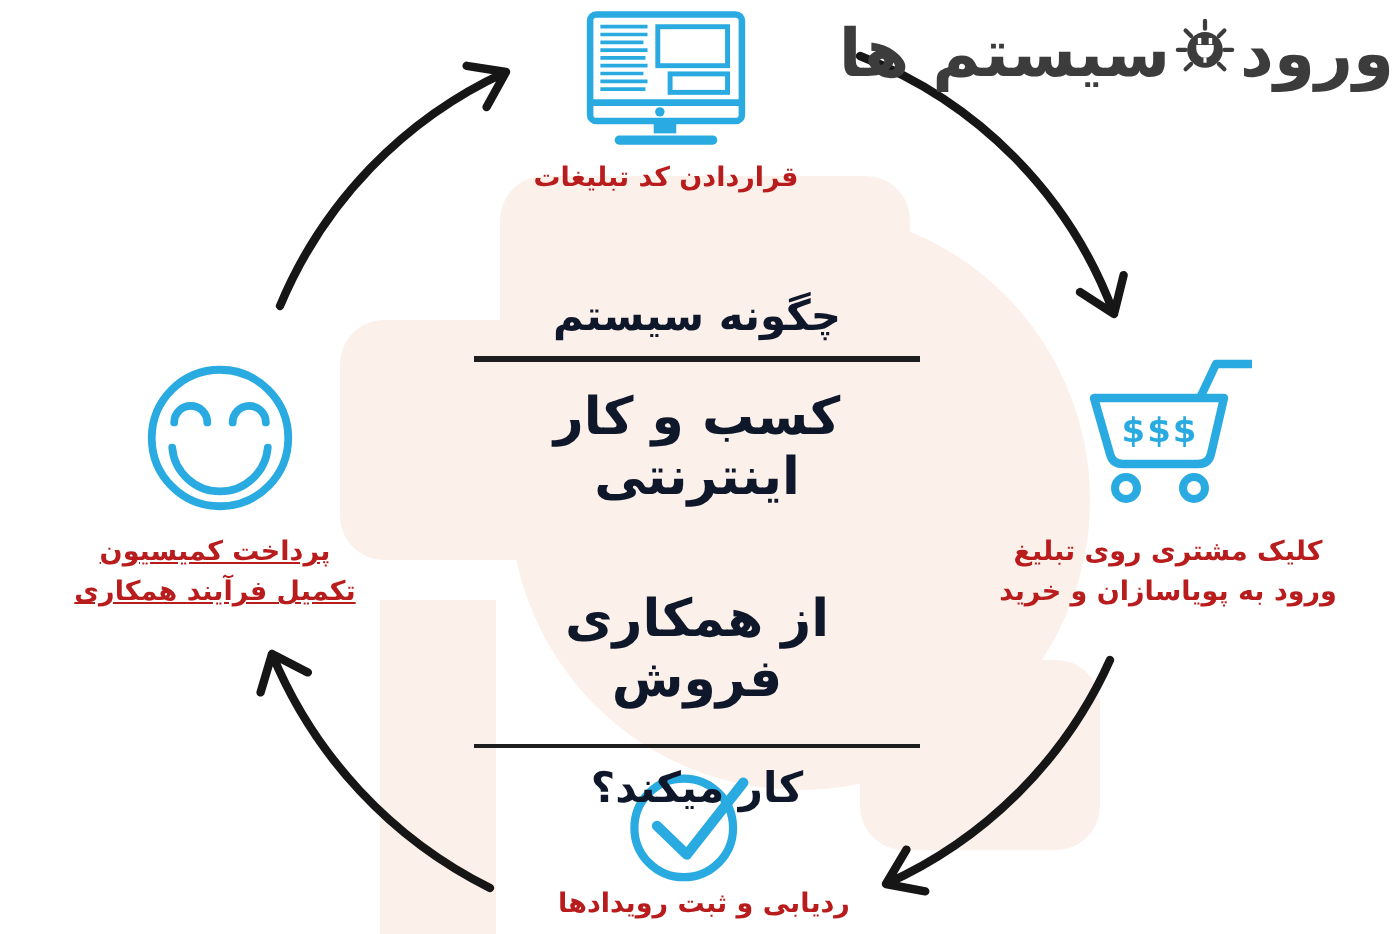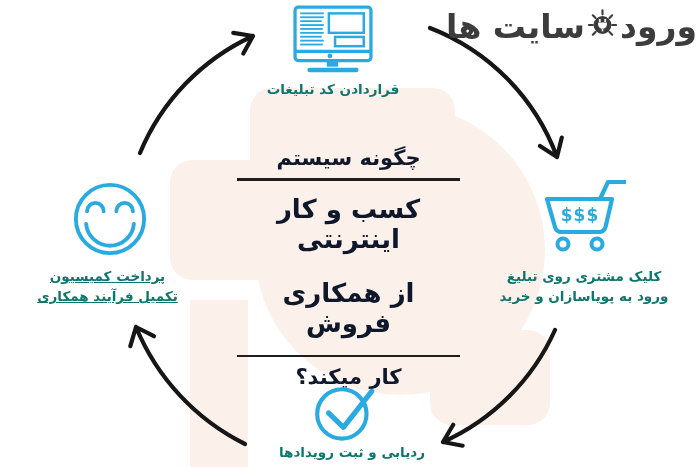--- a/index.html
+++ b/index.html
@@ -31,33 +31,33 @@
     direction:rtl;font-size:33px;font-weight:bold;color:var(--ink,#3c3c3c);
     height:52px;white-space:nowrap;
   }
   .logo-icon{margin-top:-4px;}
   .ink-stroke{stroke:var(--ink,#3c3c3c);}
   .ink-fill{fill:var(--ink,#3c3c3c);}
   
   .icon-abs{position:absolute;}
   .caption{
     position:absolute;text-align:center;direction:rtl;
-    font-size:13.5px;font-weight:bold;line-height:1.5;color:#0f766e;
+    font-size:13.5px;font-weight:bold;line-height:1.5;color:#b91c1c;
   }
   
   .center-block{
     position:absolute;left:237px;top:146px;width:223px;text-align:center;
     direction:rtl;color:#0f172a;
   }
   .center-block .small{font-size:21px;font-weight:600;margin:0;}
   .center-block .big{font-size:26px;font-weight:600;margin:0;}
   .rule{height:2.6px;background:#1e1e1e;width:223px;margin:0 auto;}
   .rule.r1{margin-top:8px;}
   .big.b1{margin-top:13px;}
-  .big.b2{margin-top:24px;}
+  .big.b2{margin-top:41px;}
   .rule.r2{margin-top:17px;}
   .small.s2{margin-top:8px;}
 </style>
 </head>
 <body>
 
 <div class="stage">
 
   <div class="wm wm-circle" style="left:255px;top:105px;width:290px;height:290px;"></div>
   <div class="wm wm-round" style="left:250px;top:88px;width:205px;height:100px;"></div>
@@ -85,21 +85,21 @@
         <line x1="6" y1="27" x2="8.8" y2="24.2"></line>
       </g>
       <circle class="ink-fill" cx="16" cy="17" r="9.2"></circle>
       <g stroke="#ffffff" stroke-width="1.8" fill="none">
         <line x1="13.2" y1="10.8" x2="13.2" y2="14"></line>
         <line x1="18.8" y1="10.8" x2="18.8" y2="14"></line>
       </g>
       <path fill="#ffffff" d="M11.5,14.5 h9 v2 a4.5,4.5 0 0 1 -9,0 Z"></path>
       <line x1="16" y1="21" x2="16" y2="23.6" stroke="#ffffff" stroke-width="1.6"></line>
     </svg>
-    <span>سایت ها</span>
+    <span>سیستم ها</span>
   </div>
 
   <svg class="icon-abs" style="left:293px;top:5px;" width="80" height="68" viewBox="0 0 78 66">
     <rect class="ac3" x="2" y="2" width="74" height="52" rx="3"></rect>
     <g class="ac18">
       <line x1="7" y1="8" x2="30" y2="8"></line>
       <line x1="7" y1="11.8" x2="30" y2="11.8"></line>
       <line x1="7" y1="15.6" x2="28" y2="15.6"></line>
       <line x1="7" y1="19.4" x2="30" y2="19.4"></line>
       <line x1="7" y1="23.2" x2="29" y2="23.2"></line>

